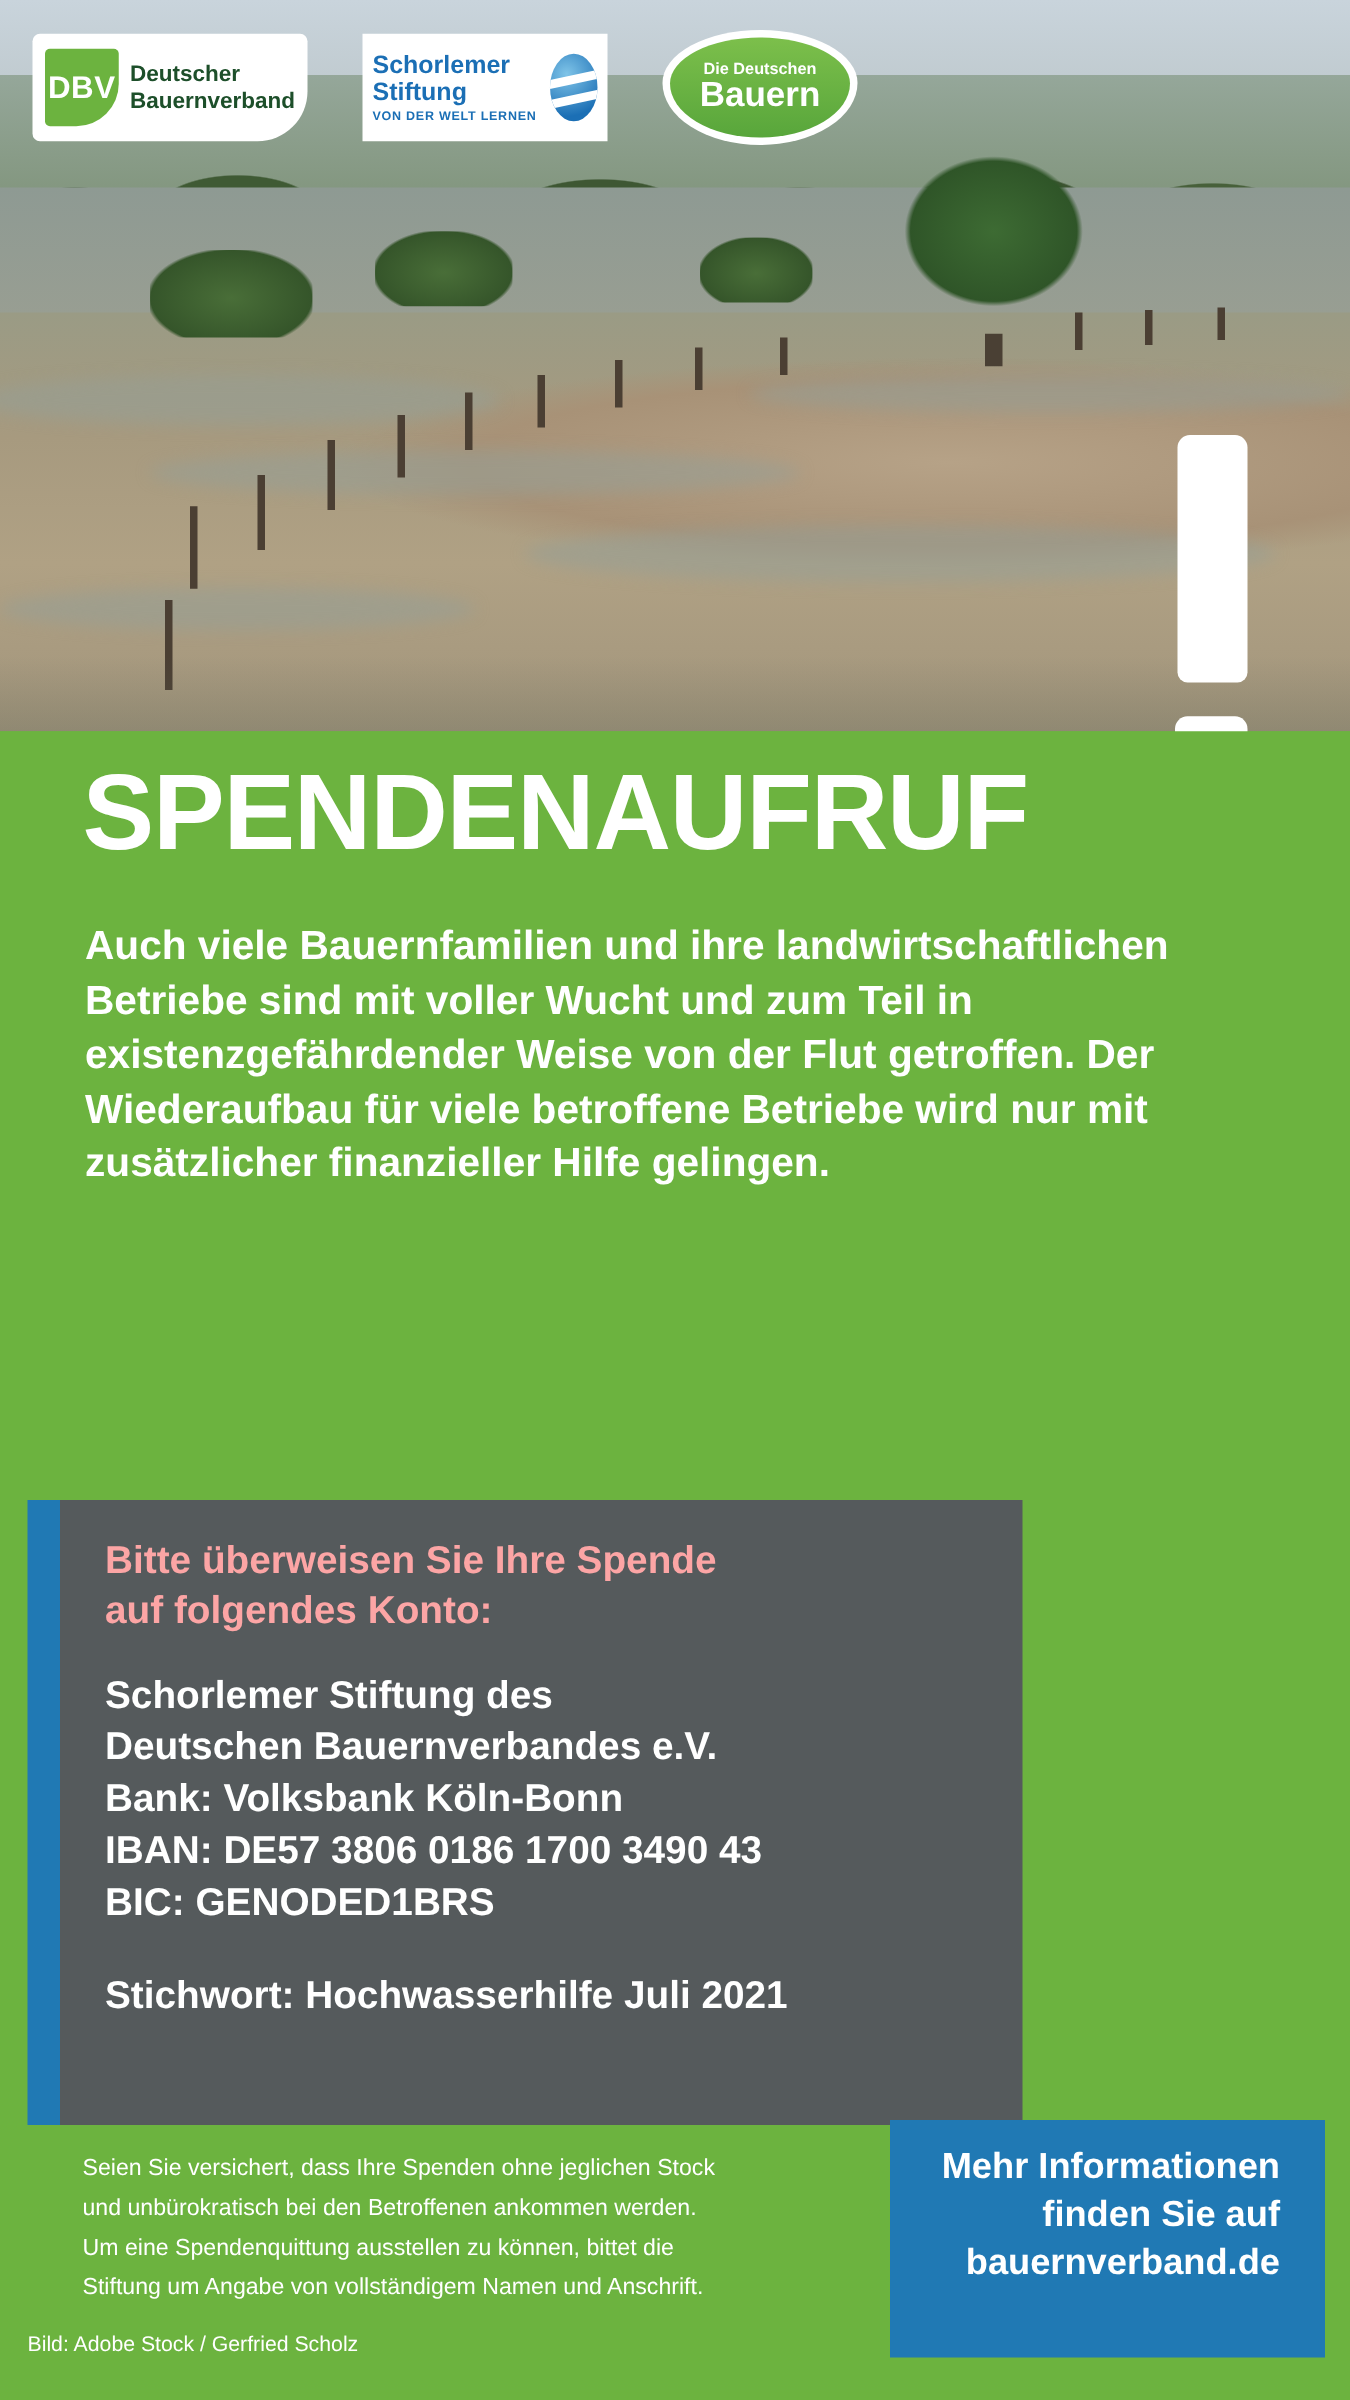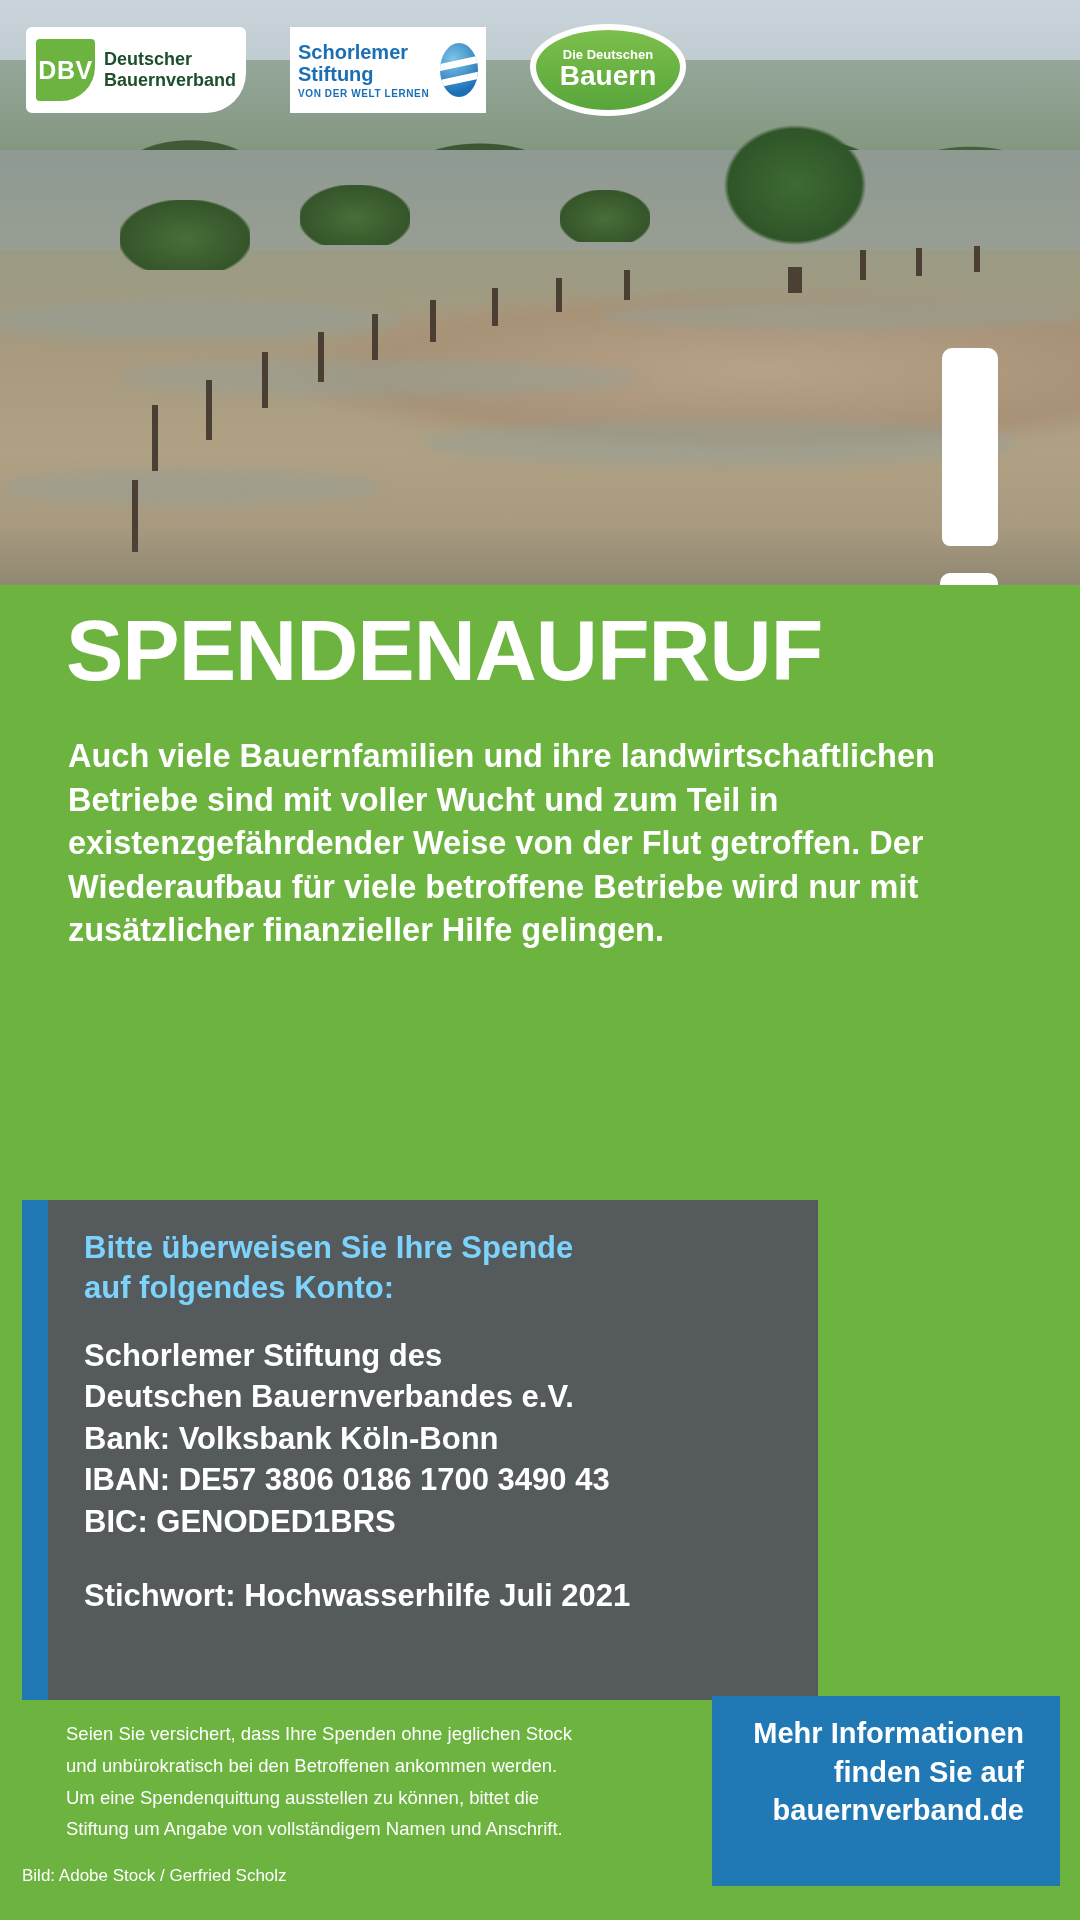--- a/index.html
+++ b/index.html
@@ -209,21 +209,21 @@
     background: #2079b4;
   }
   .donation-box {
     position: absolute;
     left: 48px; top: 1200px;
     width: 770px; height: 500px;
     background: #555a5c;
     padding: 28px 36px 0 36px;
   }
   .don-lead {
-    color: #7dd3fc;
+    color: #fca5a5;
     font-size: 31px;
     font-weight: bold;
     line-height: 1.3;
   }
   .don-account {
     margin-top: 26px;
     color: #ffffff;
     font-size: 31px;
     font-weight: bold;
     line-height: 1.34;

